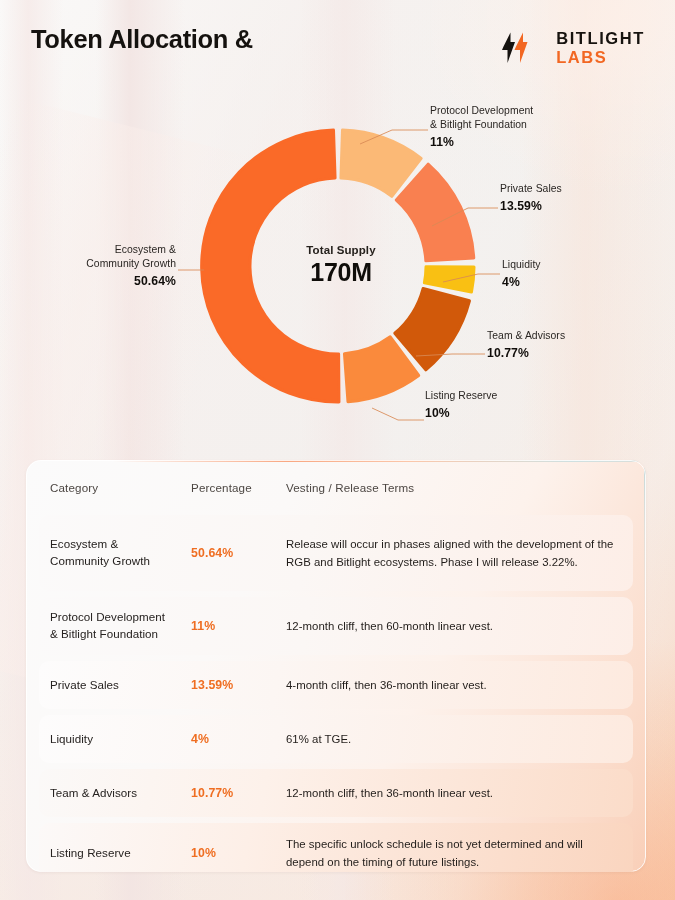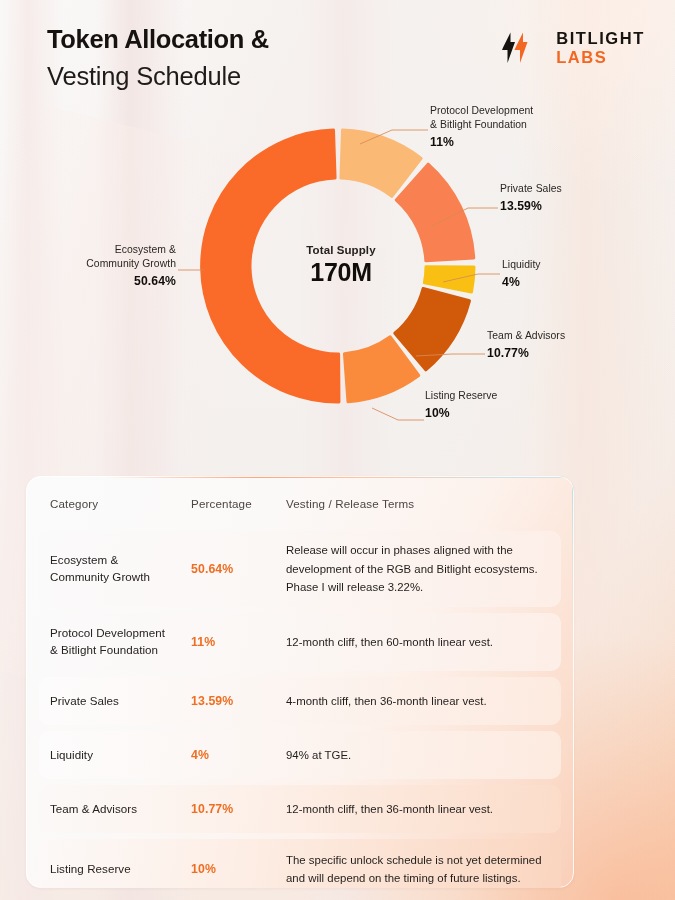--- a/index.html
+++ b/index.html
@@ -63,21 +63,21 @@
     position: absolute;
     left: -60px; top: 120px;
     width: 260px; height: 560px;
     transform: rotate(14deg);
     background: linear-gradient(90deg, rgba(255,255,255,0) 0%, rgba(250,238,234,0.5) 45%, rgba(255,255,255,0) 100%);
   }
 
   
   #header {
     position: absolute;
-    top: 24px; left: 47px; right: 30px;
+    top: 24px; left: 31px; right: 30px;
     height: 80px;
   }
   .title-l1 {
     font-size: 25.5px;
     font-weight: 700;
     color: #15120f;
     letter-spacing: -0.35px;
     line-height: 1.18;
   }
   .title-l2 {
@@ -132,22 +132,22 @@
   #cb-protocol { left: 430px; top: 6px;  width: 170px; }
   #cb-private  { left: 500px; top: 84px; width: 150px; }
   #cb-liquid   { left: 502px; top: 160px; width: 150px; }
   #cb-team     { left: 487px; top: 231px; width: 160px; }
   #cb-listing  { left: 425px; top: 291px; width: 160px; }
   #cb-eco      { left: 18px;  top: 145px; width: 158px; }
 
   
   #card {
     position: absolute;
-    left: 26px; top: 476px;
-    width: 548px; height: 412px;
+    left: 26px; top: 460px;
+    width: 620px; height: 412px;
     border-radius: 15px;
     background: linear-gradient(118deg,
         #fbfbfb 0%, #fbf9f8 34%, #fdf2ec 62%, #fbdccb 88%, #f9cfb8 100%);
     box-shadow: 0 1px 3px rgba(120,90,70,0.07);
     overflow: hidden;
   }
   #card-border {
     position: absolute; inset: 0;
     border-radius: 15px;
     border: 1px solid rgba(255,255,255,0.85);
@@ -221,21 +221,20 @@
 <body>
 
 <div id="bg-base"></div>
 <div id="bg-stripes"></div>
 <div id="bg-diag"></div>
 <div id="bg-glow-tr"></div>
 <div id="bg-glow-br"></div>
 
 <div id="header">
   <div class="title-l1">Token Allocation &amp;</div>
-  <div class="title-l2">Vesting Schedule</div>
 
   <div id="logo">
     <svg id="logo-mark" viewBox="0 0 30 34">
       <polygon points="2.5,15.5 9.5,1.5 9.5,11 14,11 6.5,32 6.5,19 1,19" fill="#15120f"></polygon>
       <polygon points="15,15.5 22,1.5 22,11 26.5,11 19,32 19,19 13.5,19" fill="#f26722"></polygon>
     </svg>
     <div class="logo-words">
       <span class="logo-w1">BITLIGHT</span>
       <span class="logo-w2">LABS</span>
     </div>
@@ -340,21 +339,21 @@
     </div>
     <div class="cell-pct">13.59%</div>
     <div class="cell-terms">4-month cliff, then 36-month linear vest.</div>
   </div>
 
   <div class="trow g-mid" style="min-height:48px">
     <div class="cell-cat">
       <div>Liquidity</div>
     </div>
     <div class="cell-pct">4%</div>
-    <div class="cell-terms">94% at TGE.</div>
+    <div class="cell-terms">61% at TGE.</div>
   </div>
 
   <div class="trow g-warm" style="min-height:48px">
     <div class="cell-cat">
       <div>Team &amp; Advisors</div>
     </div>
     <div class="cell-pct">10.77%</div>
     <div class="cell-terms">12-month cliff, then 36-month linear vest.</div>
   </div>
 

